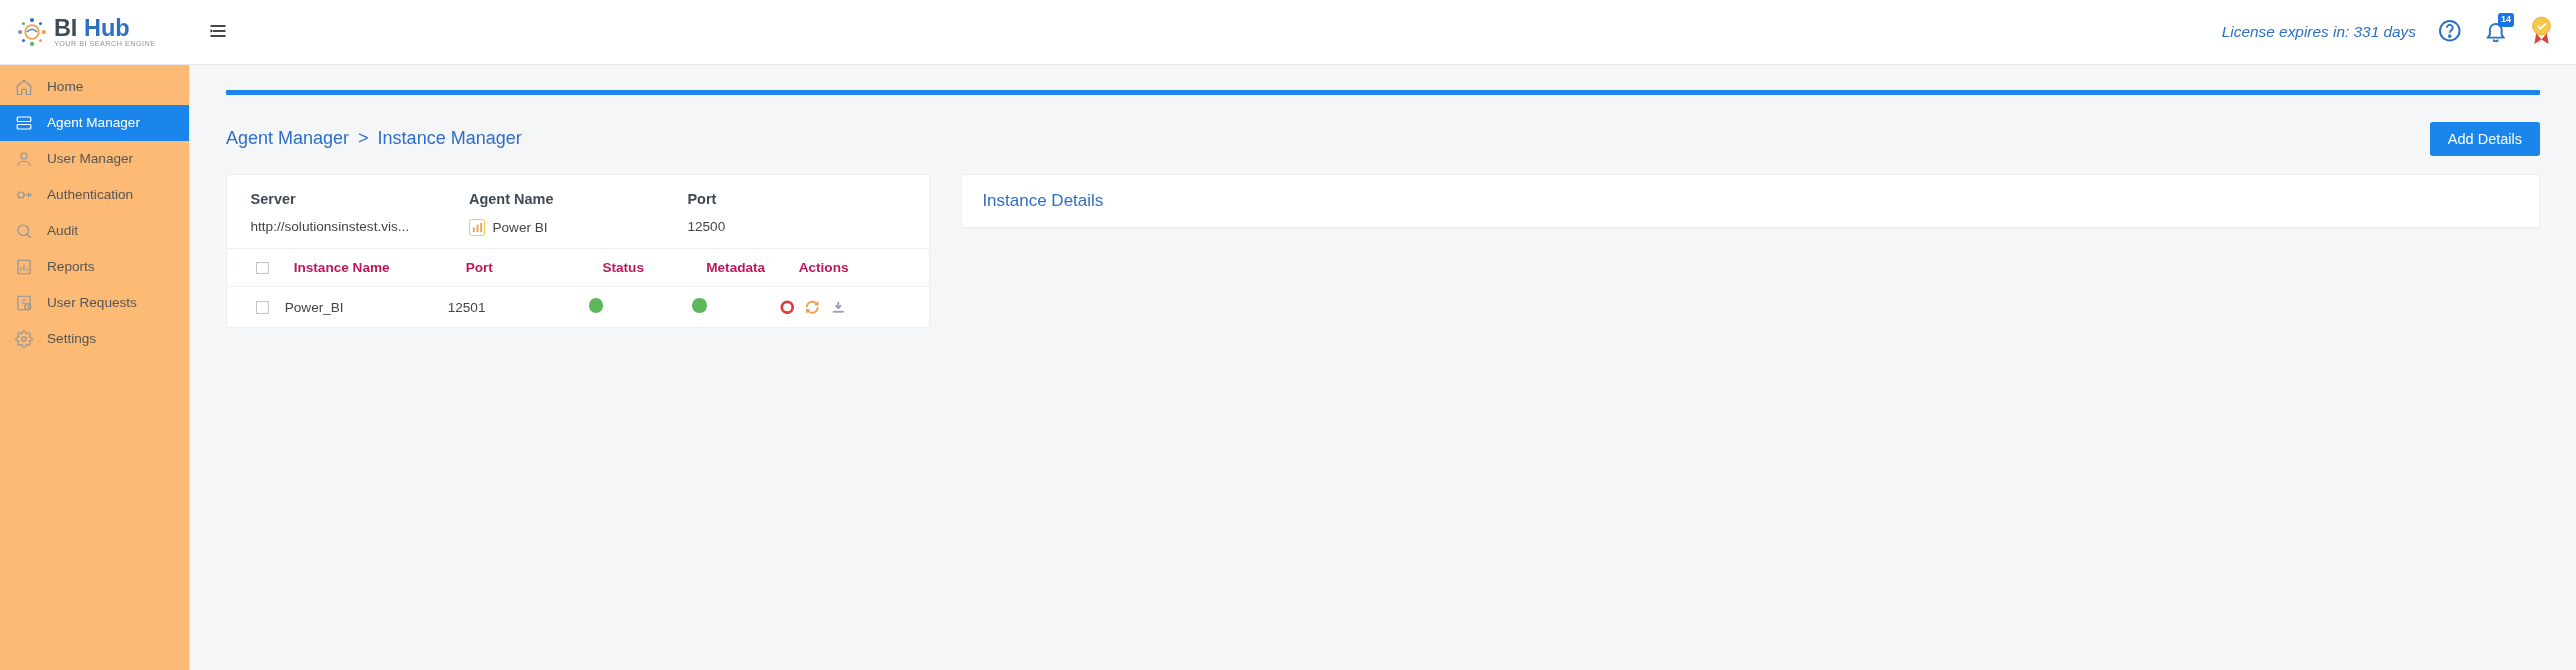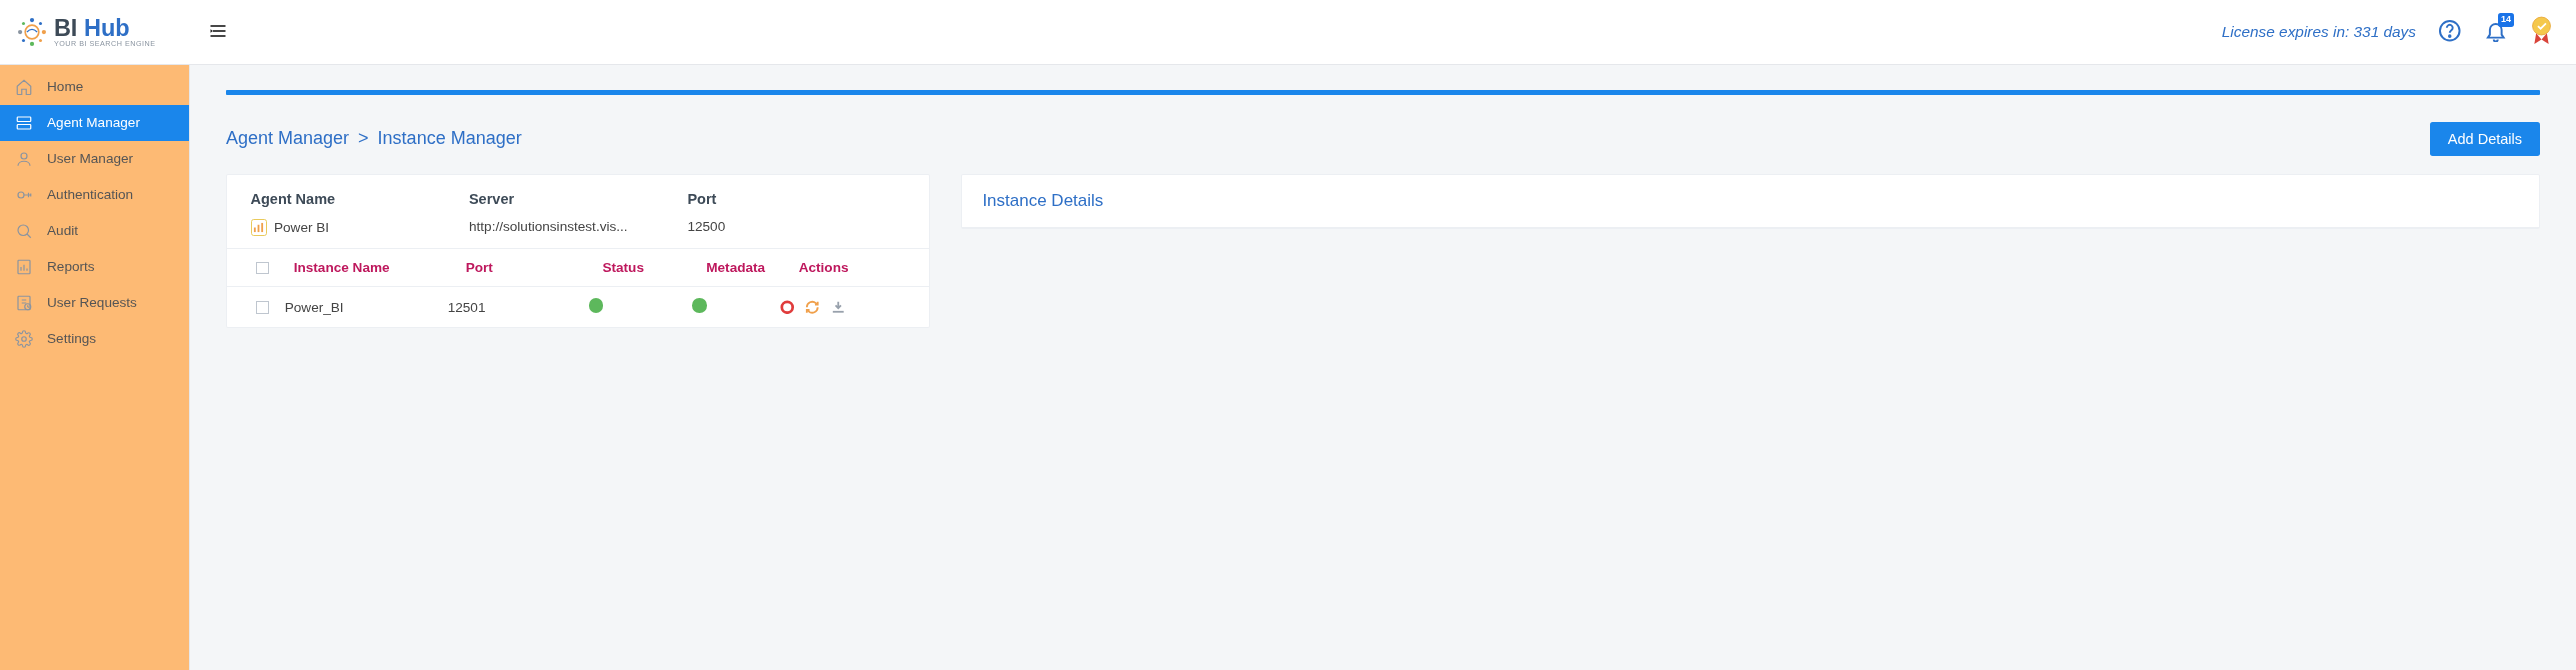--- a/index.html
+++ b/index.html
@@ -216,35 +216,35 @@
       <div class="spacer"></div>
       <button class="btn-primary">Add Details</button>
     </div>
 
     <div class="panels">
 
       <div class="left-panel">
         <div class="card">
           <div class="agent-info">
             <div class="agent-col">
+              <div class="lbl">Server</div>
+              <div class="val">http://solutionsinstest.vis...</div>
+            </div>
+            <div class="agent-col">
               <div class="lbl">Agent Name</div>
               <div class="val">
                 <span class="pbi-icon">
                   <svg viewBox="0 0 12 12">
                       <rect x="1" y="6" width="2" height="5" fill="#f0a04b"></rect>
                       <rect x="5" y="3" width="2" height="8" fill="#f0a04b"></rect>
                       <rect x="9" y="1" width="2" height="10" fill="#f0a04b"></rect>
                     </svg>
                 </span>
                 <span>Power BI</span>
               </div>
-            </div>
-            <div class="agent-col">
-              <div class="lbl">Server</div>
-              <div class="val">http://solutionsinstest.vis...</div>
             </div>
             <div class="agent-col">
               <div class="lbl">Port</div>
               <div class="val">12500</div>
             </div>
           </div>
 
           <div class="instance-table">
             <div class="tbl-head">
               <div class="cell-check">

